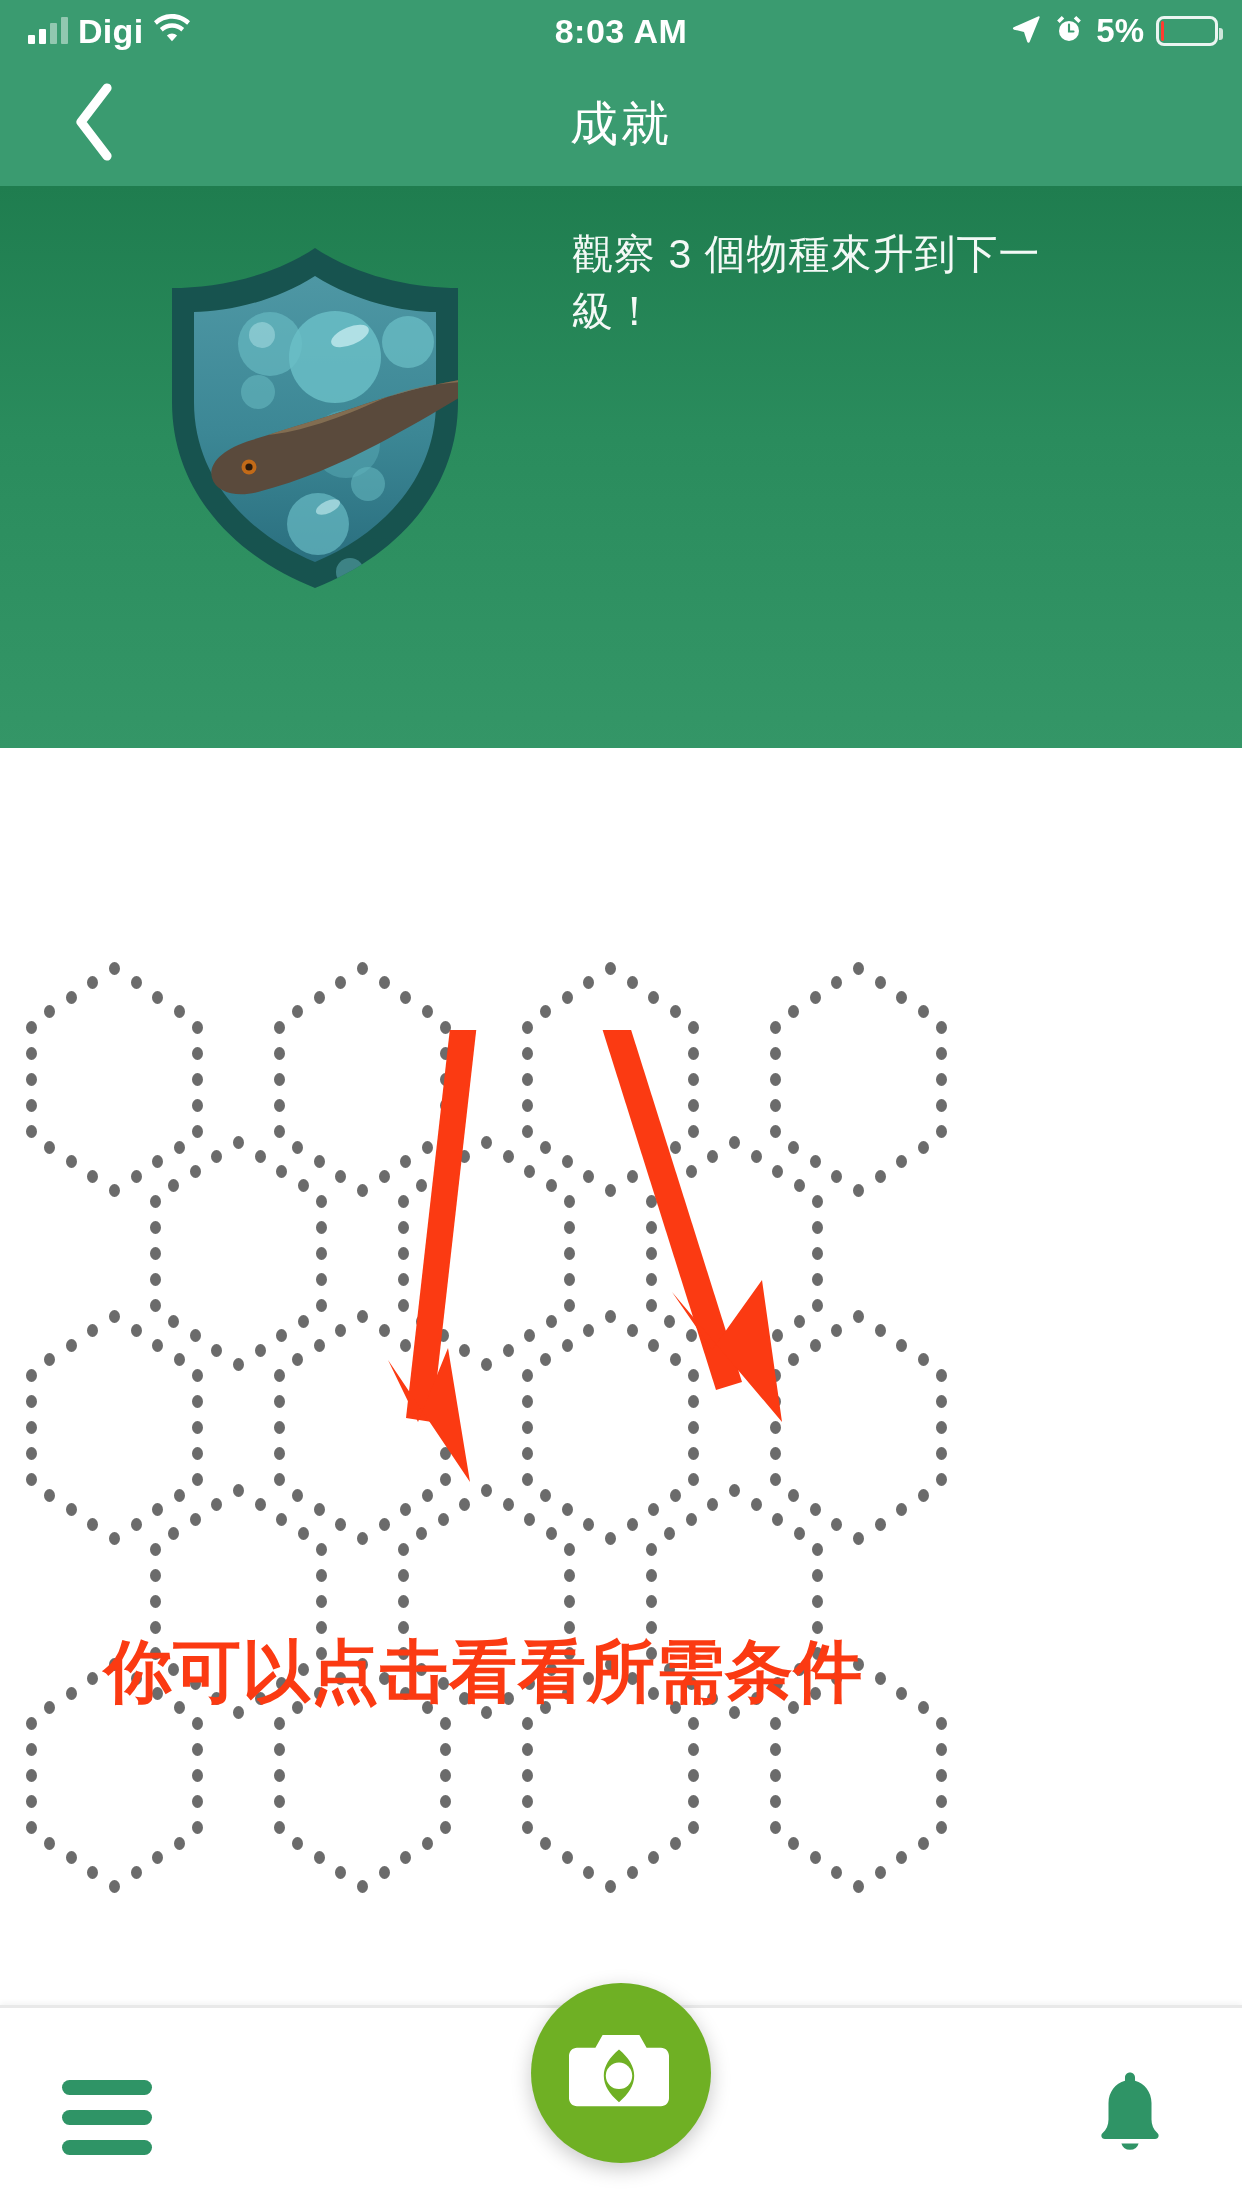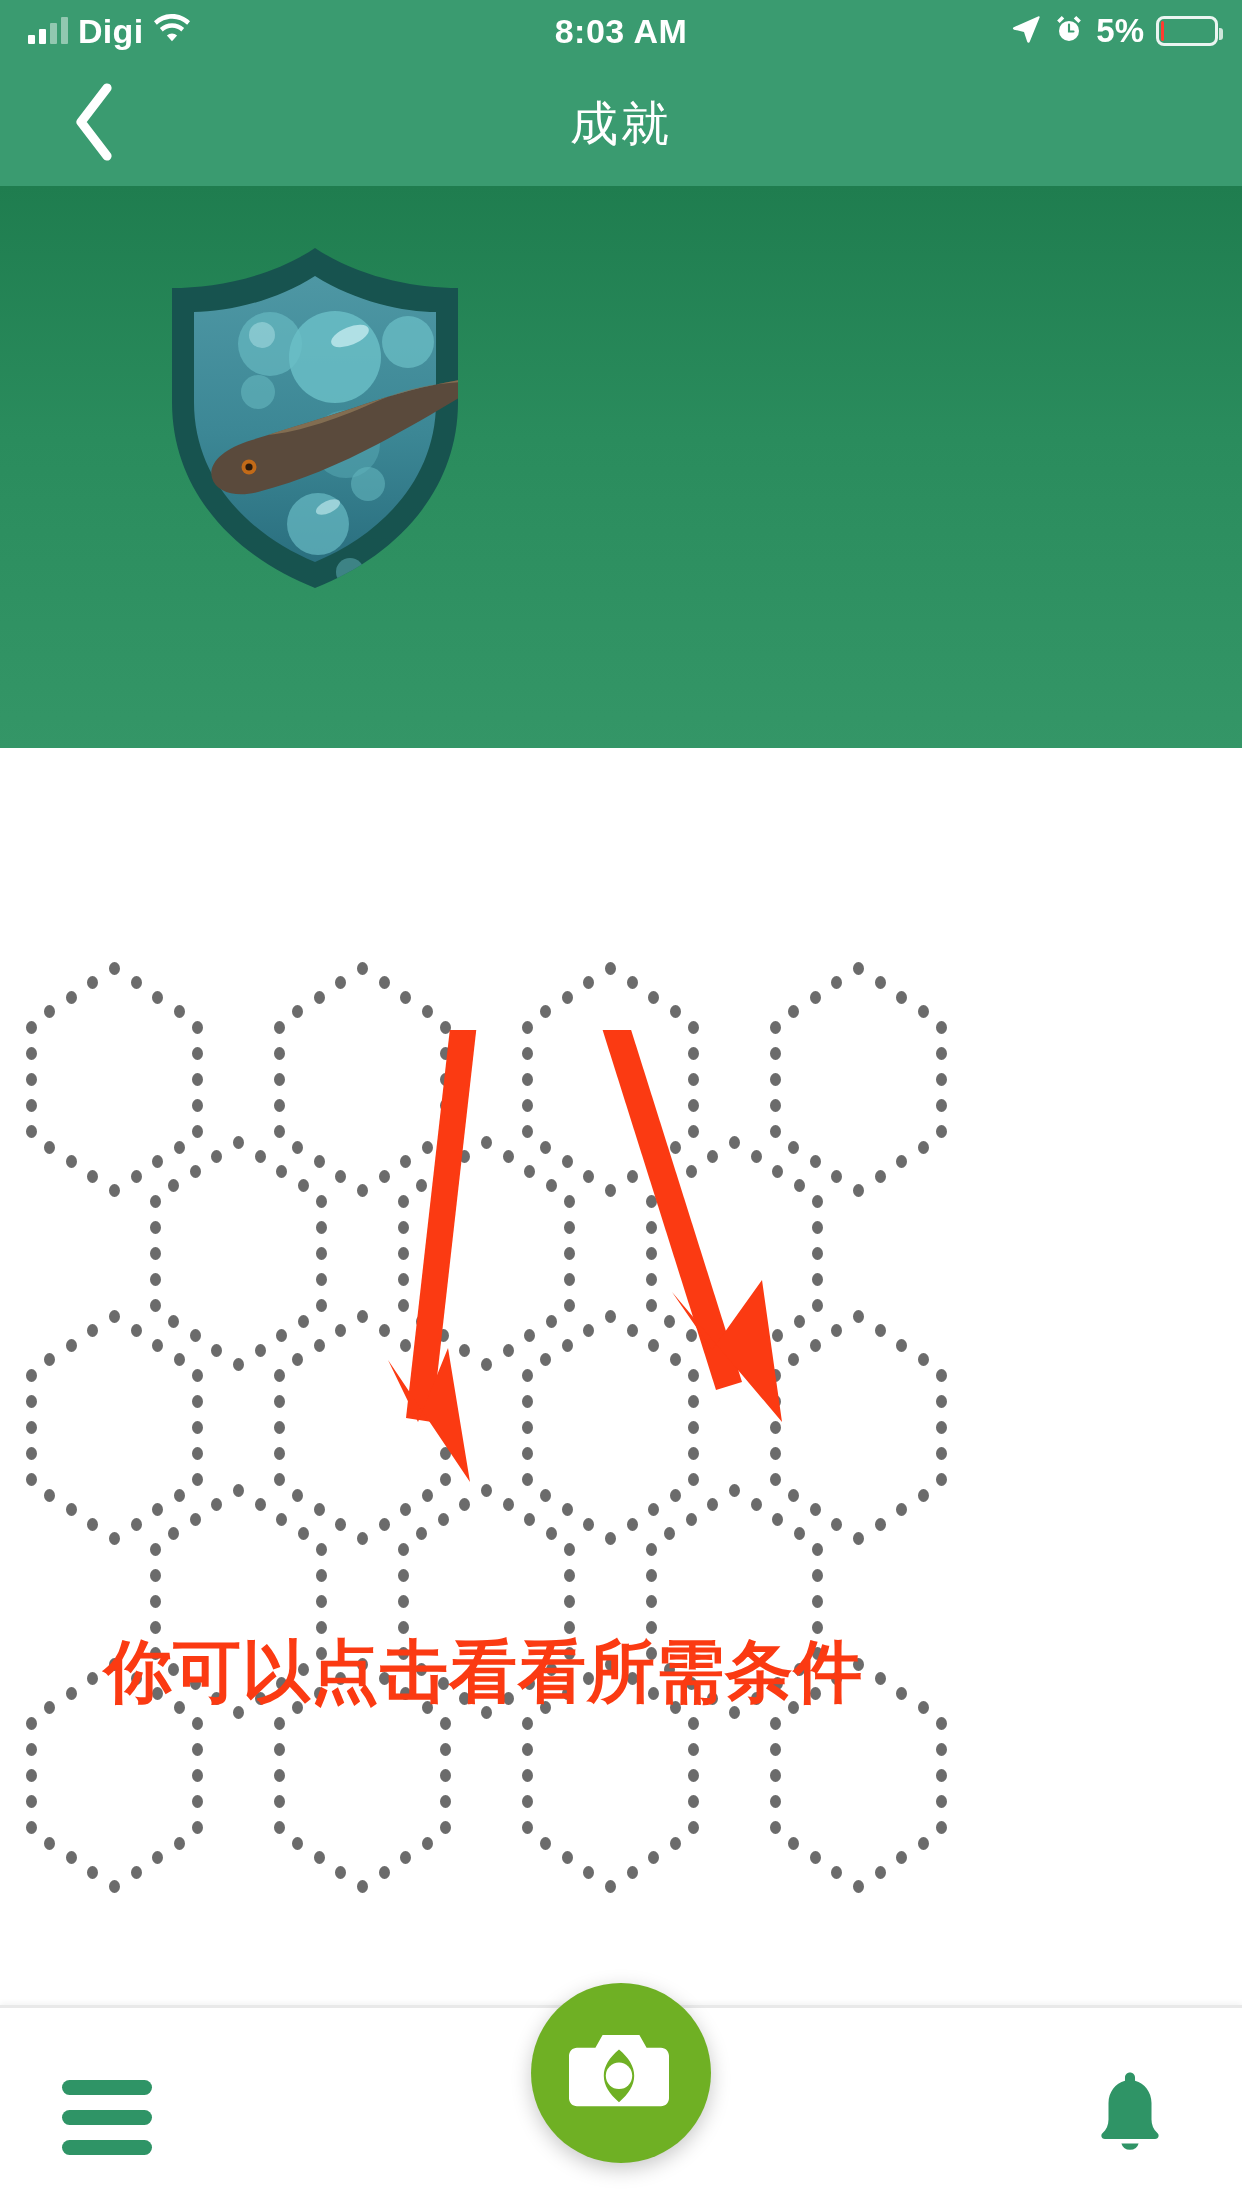--- a/index.html
+++ b/index.html
@@ -197,20 +197,21 @@
           <circle cx="200" cy="340" r="14" fill="#63b4bc" opacity=".5"></circle>
 
           <path d="M330 145 C290 150 250 160 215 172 C180 184 140 196 102 208 C72 217 58 232 62 246 C66 260 86 266 108 260 C150 249 190 232 228 212 C268 191 306 168 332 152 Z" fill="#5a4a3c"></path>
           <path d="M330 145 C290 150 250 160 215 172 C180 184 145 194 118 203 C150 200 190 186 230 168 C268 151 312 149 332 150 Z" fill="#8a7355" opacity=".85"></path>
           <circle cx="99" cy="235" r="7.5" fill="#c26a18"></circle>
           <circle cx="99" cy="235" r="3.6" fill="#2b1a0c"></circle>
         </g>
       </svg>
     </div>
     <div class="level-text">
+      <div class="level-desc">觀察 3 個物種來升到下一級！</div>
     </div>
   </div>
 
 
   <div class="hexgrid">
       <div class="hex" style="left: 18px; top: -62px;">
         <i style="left: 91px; top: -6px;"></i>
         <i style="left: 112.55px; top: 8.38574px;"></i>
         <i style="left: 134.099px; top: 22.7715px;"></i>
         <i style="left: 155.649px; top: 37.1572px;"></i>

